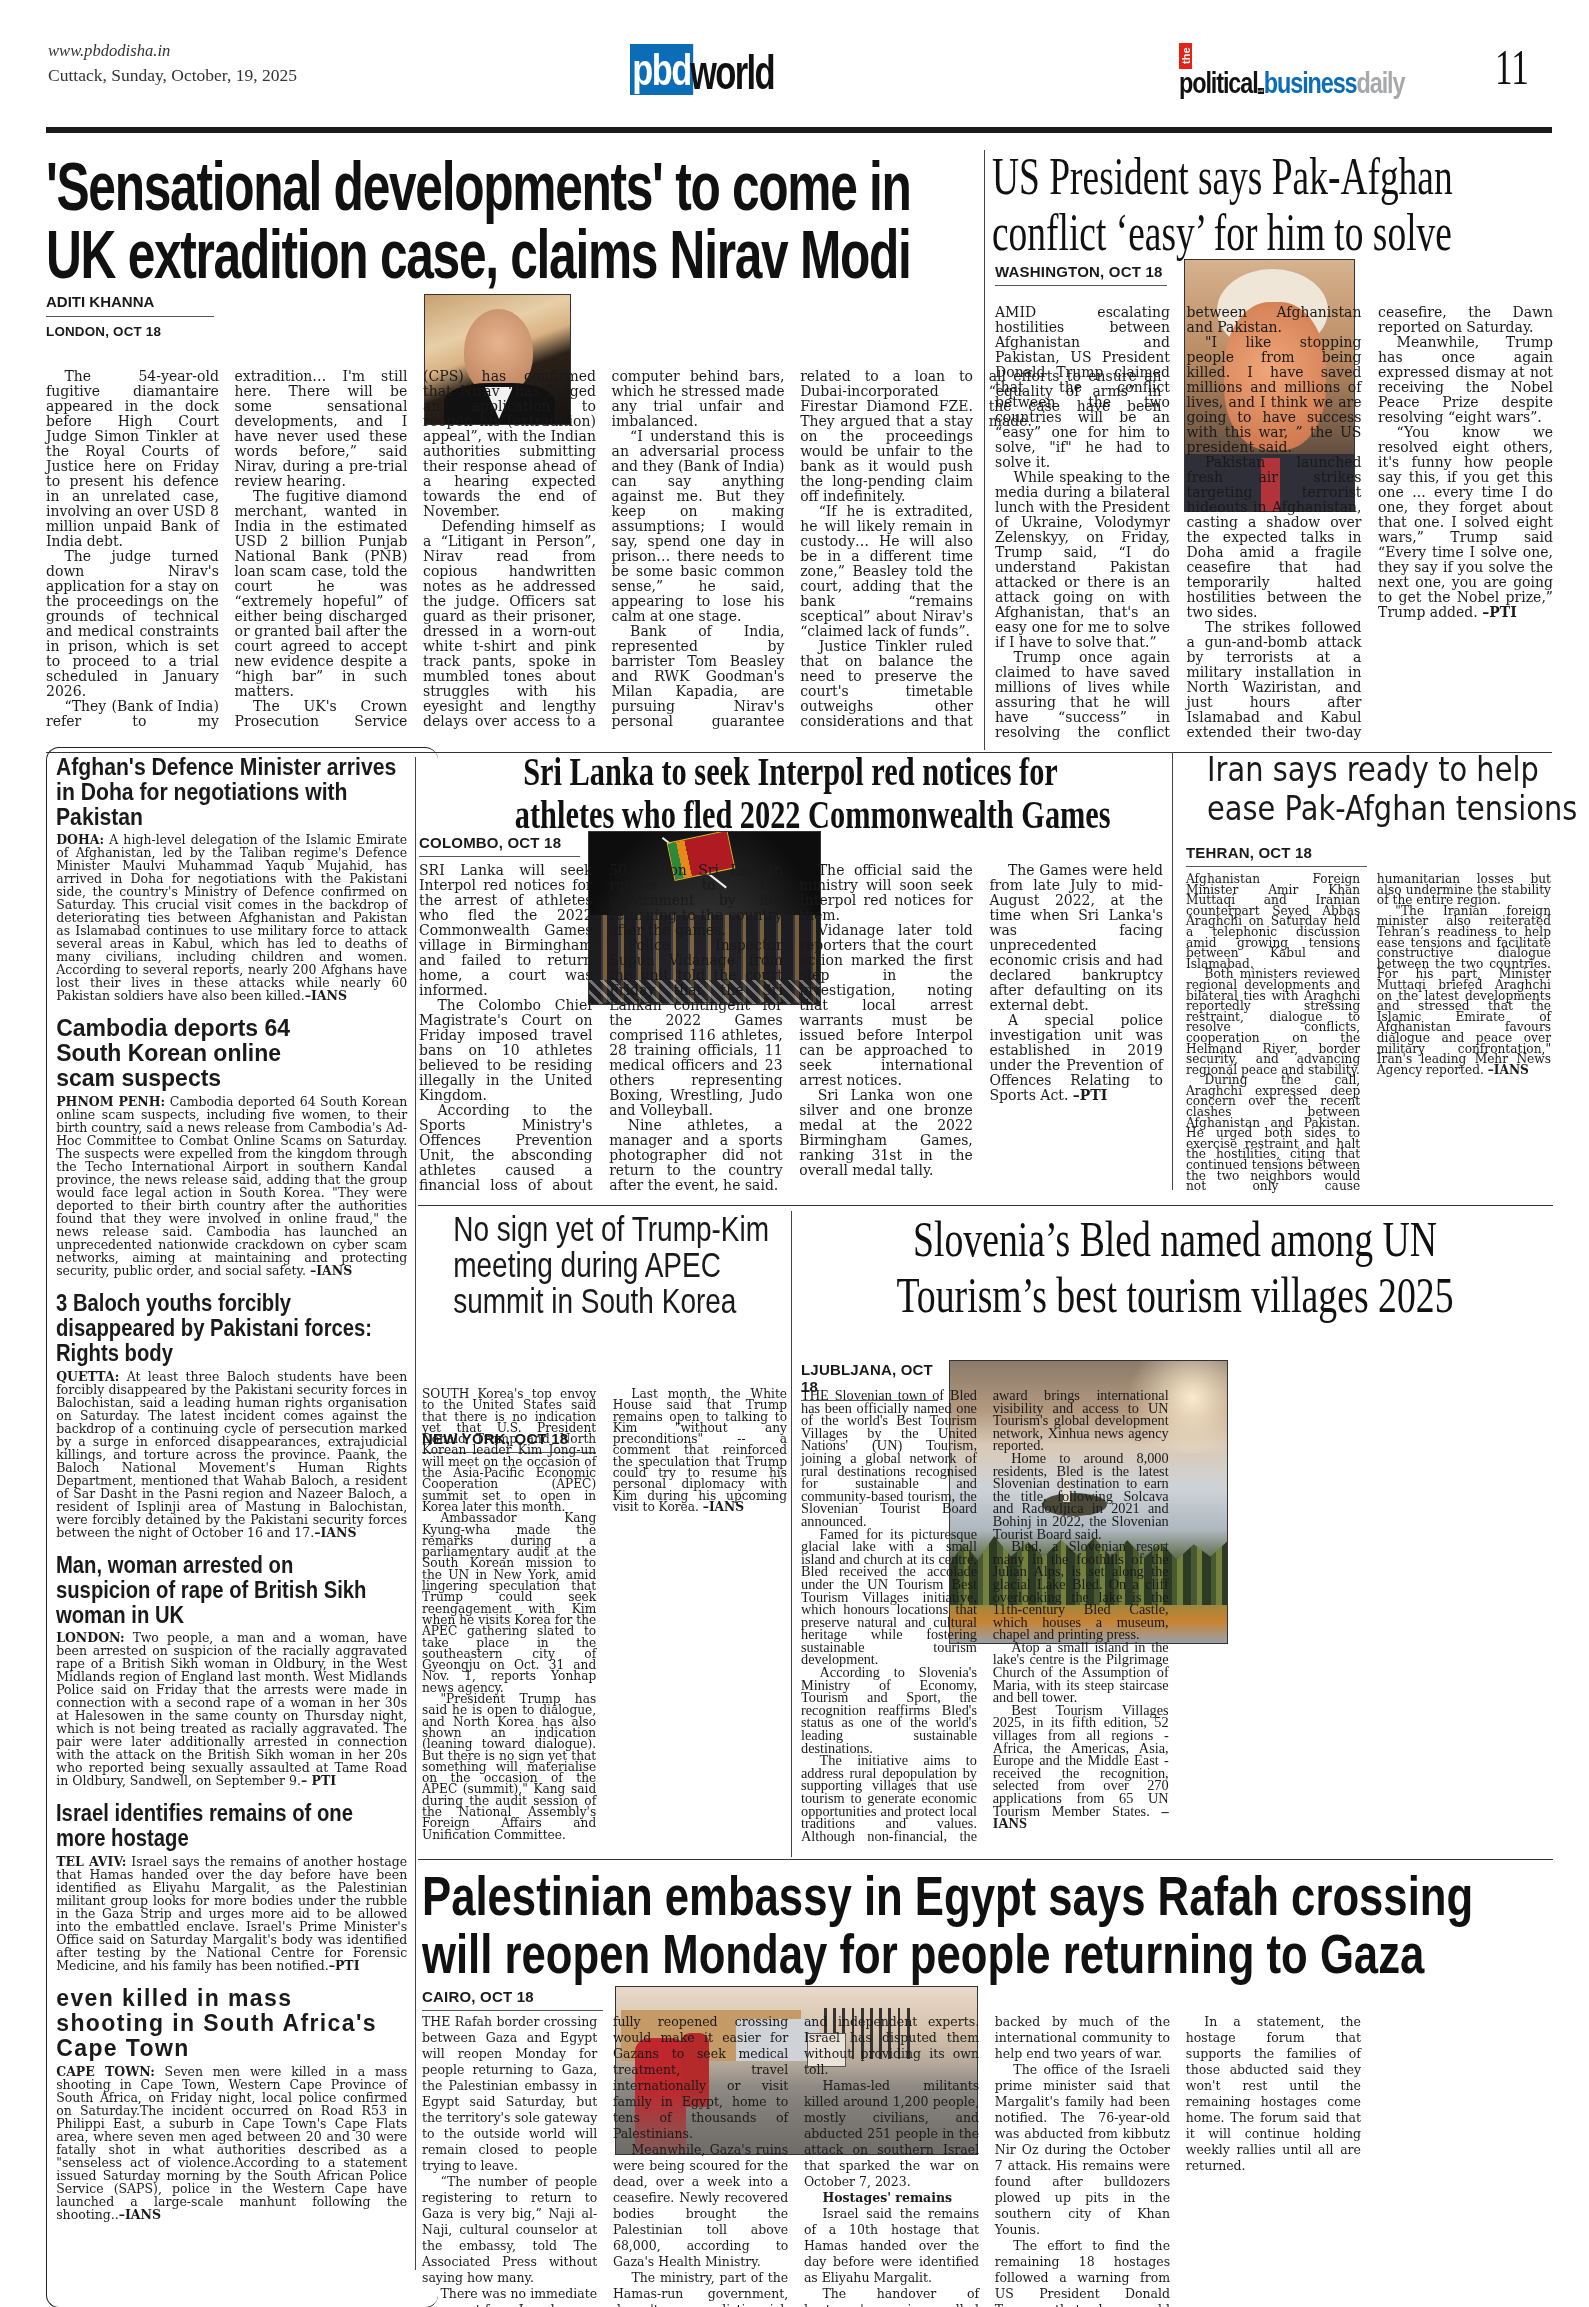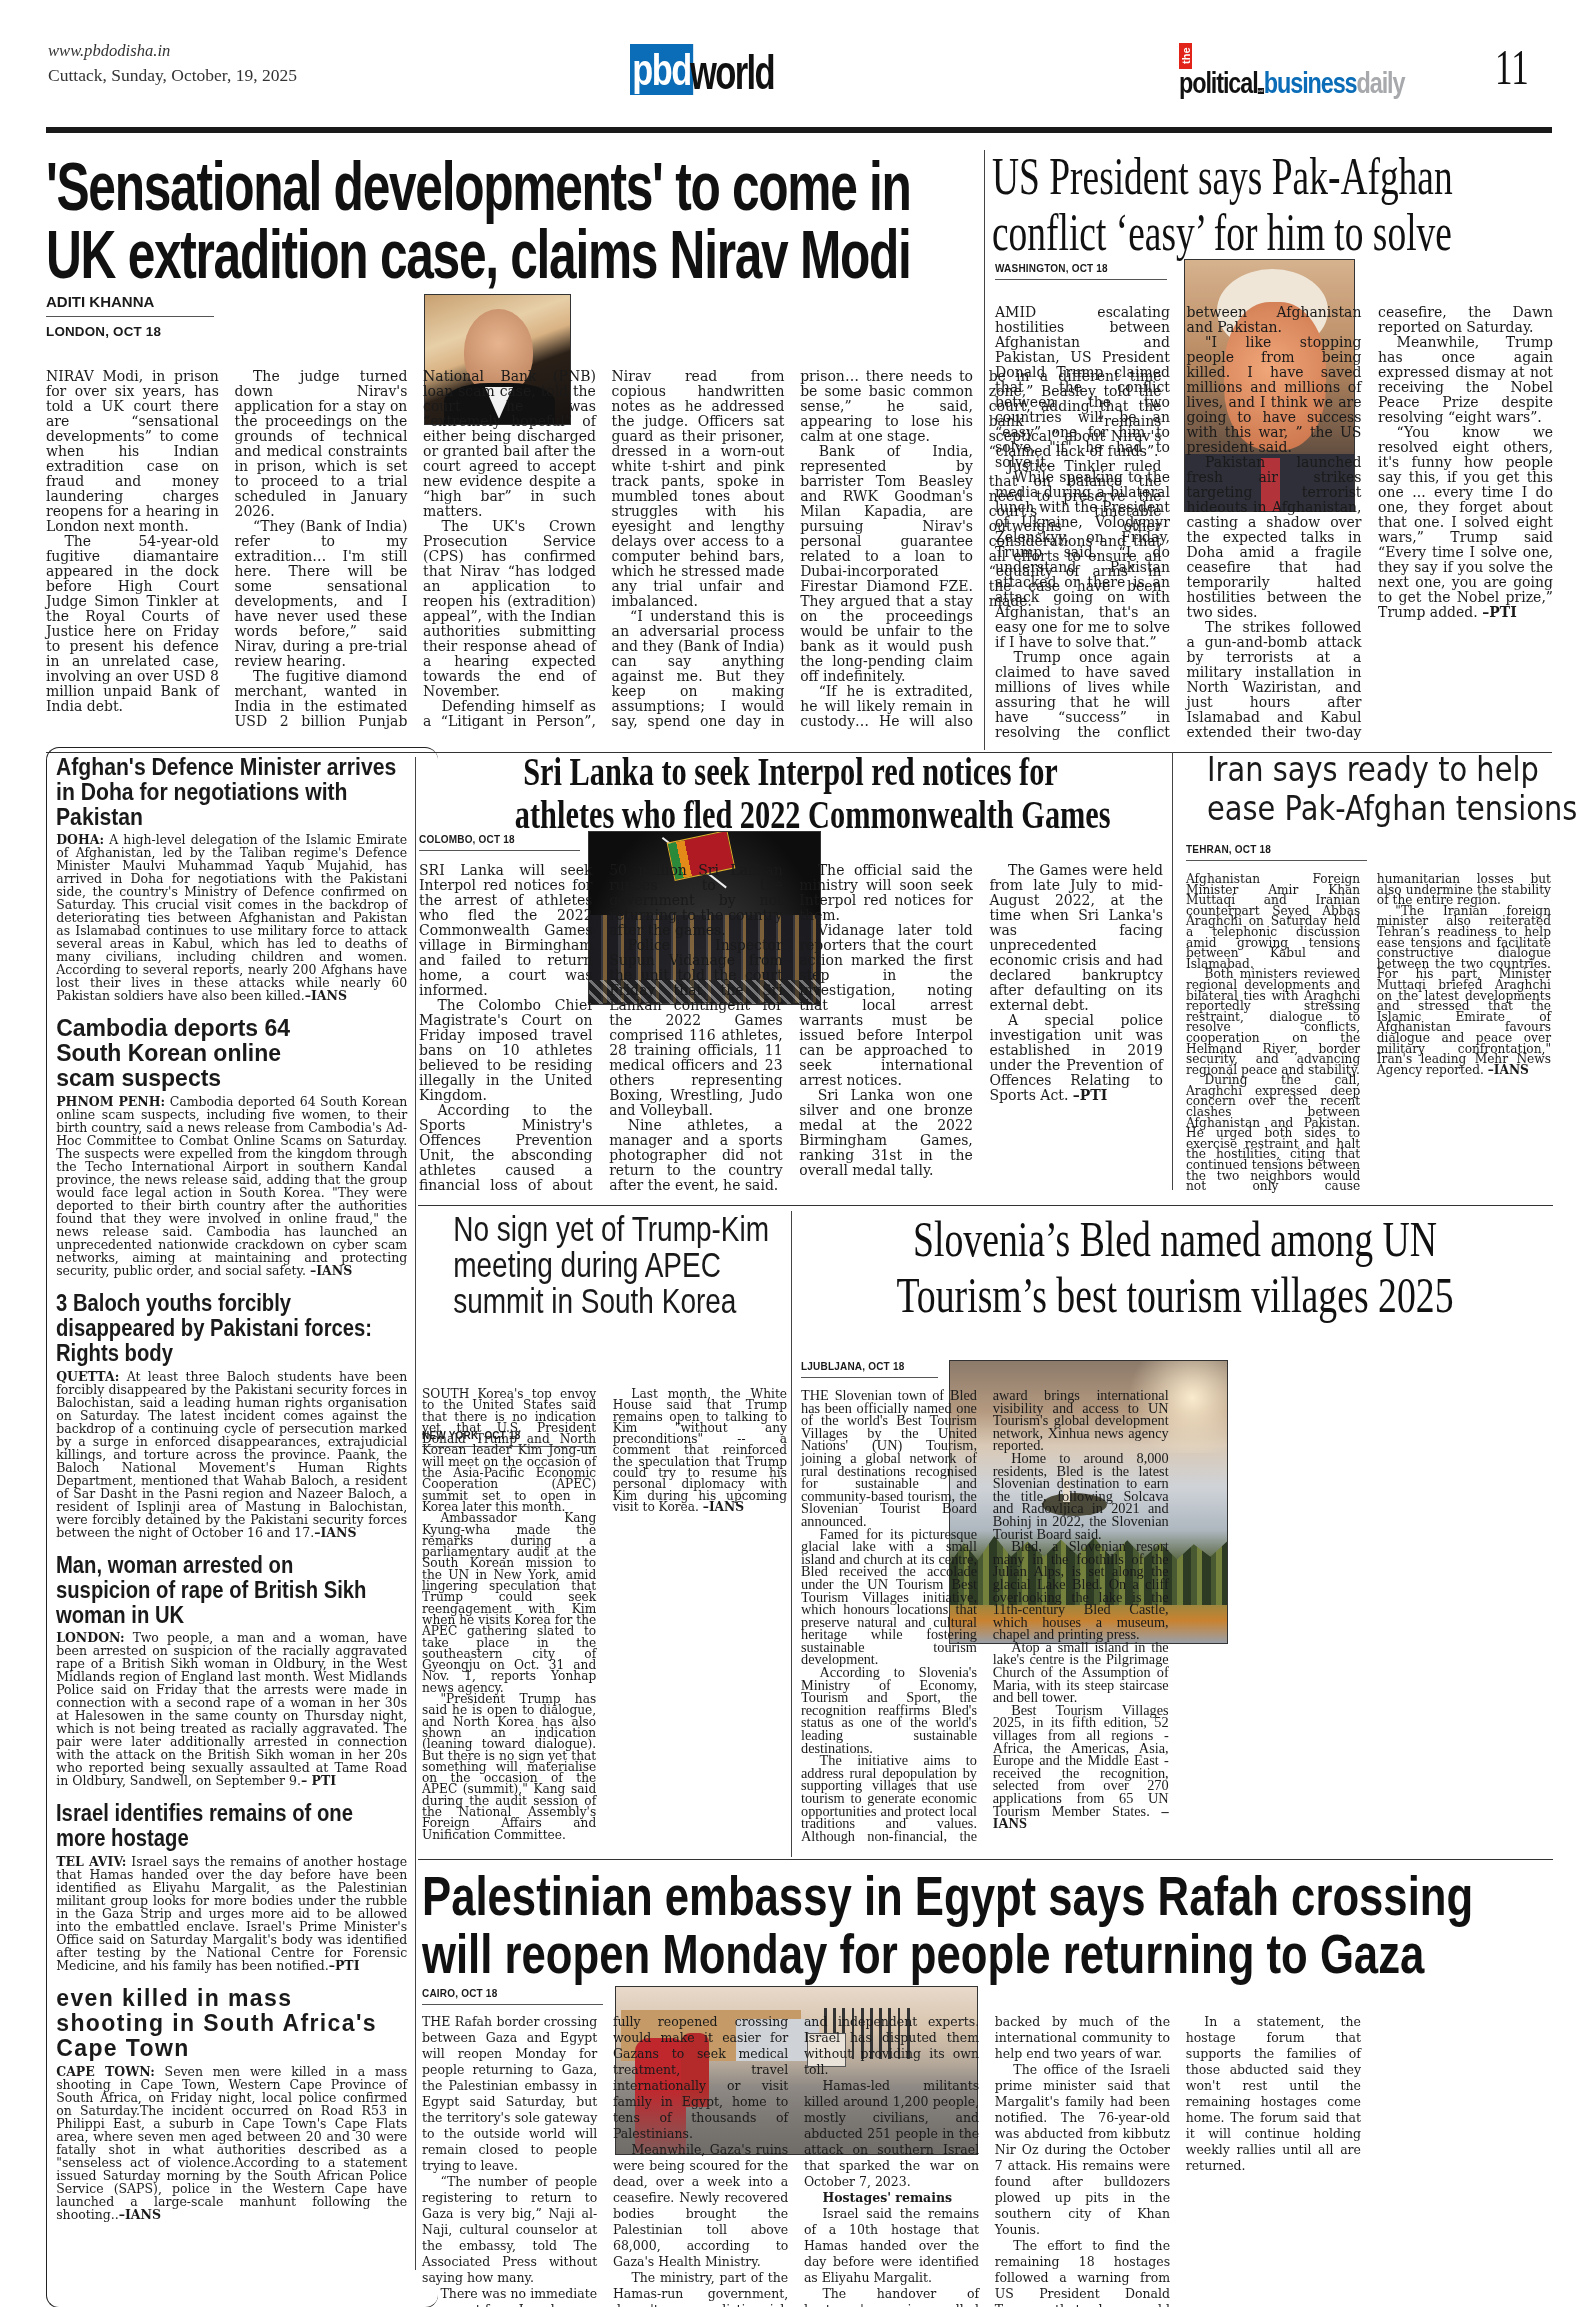--- a/index.html
+++ b/index.html
@@ -1,20 +1,20 @@
 <!DOCTYPE html>
 <html style="font-size:7.4px"><head>
 <meta charset="utf-8">
 <style>
   html,body{margin:0;padding:0;background:#fff;}
   body{width:1589px;height:2452px;position:relative;overflow:hidden;font-family:"DejaVu Serif",serif;color:#1a1a1a;}
   .abs{position:absolute;}
   .hl-sans{font-family:"Liberation Sans",sans-serif;font-weight:bold;color:#111;line-height:1.02;transform-origin:left top;}
   .hl-serif{font-family:"Liberation Serif",serif;color:#111;line-height:1.05;}
-  .dateline{font-family:"Liberation Sans",sans-serif;font-weight:bold;font-size:10px;border-bottom:0.9px solid #555;padding-bottom:4.6px;margin-bottom:11px;letter-spacing:0.2px;}
+  .dateline{font-family:"Liberation Sans",sans-serif;font-weight:bold;font-size:15px;border-bottom:0.9px solid #555;padding-bottom:4.6px;margin-bottom:11px;letter-spacing:0.2px;}
   .byline{font-family:"Liberation Sans",sans-serif;font-weight:bold;font-size:15px;border-bottom:0.9px solid #555;padding-bottom:5.5px;margin-bottom:7.4px;}
   .body{font-family:"DejaVu Serif",serif;font-size:14px;line-height:15px;text-align:justify;hyphens:auto;}
   .body p{margin:0;text-indent:18.5px;}
   .body p.first{text-indent:0;}
   .cols{column-gap:15.7px;column-fill:auto;}
   .brief .body{font-size:12.5px;line-height:13px;}
   .brief .body b{font-weight:bold;}
   .rule{position:absolute;background:#333;}
   .vrule{position:absolute;background:#444;width:1.4px;}
   .photo{position:absolute;border:0.9px solid #333;overflow:hidden;}
@@ -56,21 +56,20 @@
 <div class="abs" style="left:46px;top:293px;width:168px;">
   <div class="byline">ADITI KHANNA</div>
   <div class="dateline" style="border:none;font-size:13.4px;">LONDON, OCT 18</div>
 </div>
 <div class="photo" style="left:424px;top:294px;width:145px;height:129px;background:linear-gradient(160deg,#c8a070 0%,#e7cfa8 30%,#d9b283 45%,#2a2018 60%,#161210 100%);">
   <div style="position:absolute;left:39px;top:14px;width:69px;height:85px;border-radius:50% 50% 45% 45%;background:radial-gradient(circle at 50% 40%,#e6b48f,#b77c55);"></div>
   <div style="position:absolute;left:18.5px;top:88px;width:111px;height:46px;border-radius:40% 40% 0 0;background:#111;"></div>
   <div style="position:absolute;left:60px;top:92px;width:28px;height:32px;background:#f2f2f2;clip-path:polygon(0 0,100% 0,50% 100%);"></div>
 </div>
 <div class="abs body cols" style="left:46px;top:369px;width:927px;height:369px;column-count:5;">
-  <p class="first">NIRAV Modi, in prison for over six years, has told a UK court there are “sensational developments” to come when his Indian extradition case on fraud and money laundering charges reopens for a hearing in London next month.</p>
   <p>The 54-year-old fugitive diamantaire appeared in the dock before High Court Judge Simon Tinkler at the Royal Courts of Justice here on Friday to present his defence in an unrelated case, involving an over USD 8 million unpaid Bank of India debt.</p>
   <p>The judge turned down Nirav's application for a stay on the proceedings on the grounds of technical and medical constraints in prison, which is set to proceed to a trial scheduled in January 2026.</p>
   <p>“They (Bank of India) refer to my extradition… I'm still here. There will be some sensational developments, and I have never used these words before,” said Nirav, during a pre-trial review hearing.</p>
   <p>The fugitive diamond merchant, wanted in India in the estimated USD 2 billion Punjab National Bank (PNB) loan scam case, told the court he was “extremely hopeful” of either being discharged or granted bail after the court agreed to accept new evidence despite a “high bar” in such matters.</p>
   <p>The UK's Crown Prosecution Service (CPS) has confirmed that Nirav “has lodged an application to reopen his (extradition) appeal”, with the Indian authorities submitting their response ahead of a hearing expected towards the end of November.</p>
   <p>Defending himself as a “Litigant in Person”, Nirav read from copious handwritten notes as he addressed the judge. Officers sat guard as their prisoner, dressed in a worn-out white t-shirt and pink track pants, spoke in mumbled tones about struggles with his eyesight and lengthy delays over access to a computer behind bars, which he stressed made any trial unfair and imbalanced.</p>
   <p>“I understand this is an adversarial process and they (Bank of India) can say anything against me. But they keep on making assumptions; I would say, spend one day in prison… there needs to be some basic common sense,” he said, appearing to lose his calm at one stage.</p>
   <p>Bank of India, represented by barrister Tom Beasley and RWK Goodman's Milan Kapadia, are pursuing Nirav's personal guarantee related to a loan to Dubai-incorporated Firestar Diamond FZE. They argued that a stay on the proceedings would be unfair to the bank as it would push the long-pending claim off indefinitely.</p>
   <p>“If he is extradited, he will likely remain in custody… He will also be in a different time zone,” Beasley told the court, adding that the bank “remains sceptical” about Nirav's “claimed lack of funds”.</p>
   <p>Justice Tinkler ruled that on balance the need to preserve the court's timetable outweighs other considerations and that all efforts to ensure an “equality of arms” in the case have been made.</p>

